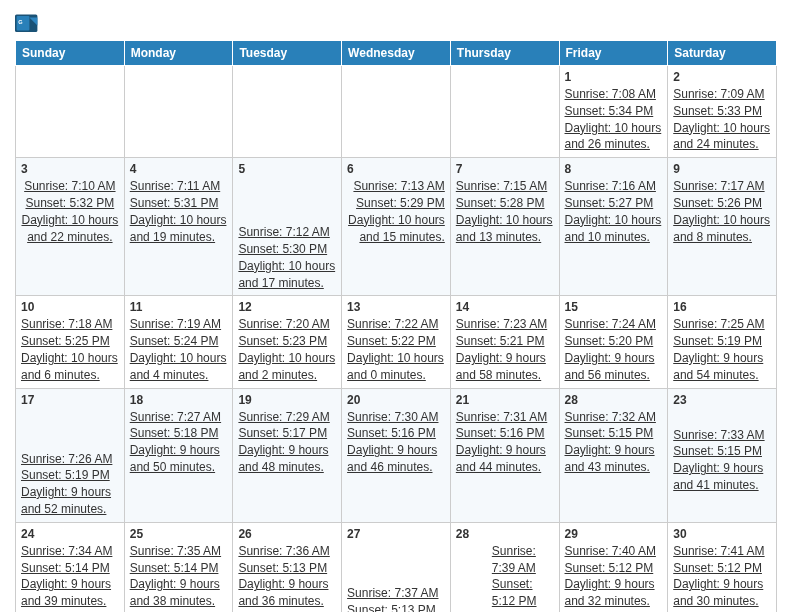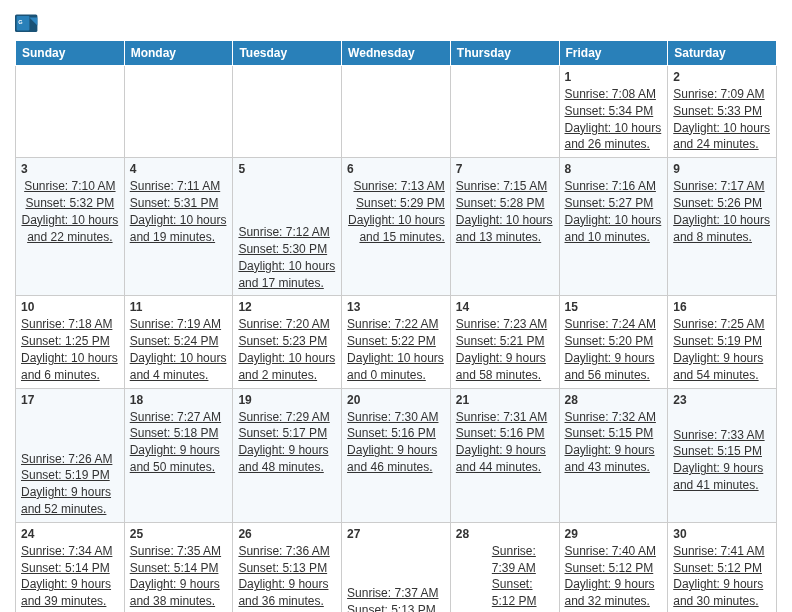--- a/index.html
+++ b/index.html
@@ -184,21 +184,21 @@
             <span class="day-num">9</span>
             <div class="day-detail" style="white-space: pre-line;">Sunrise: 7:17 AM
 Sunset: 5:26 PM
 Daylight: 10 hours and 8 minutes.</div>
           </td>
         </tr>
         <tr>
           <td>
             <span class="day-num">10</span>
             <div class="day-detail" style="white-space: pre-line;">Sunrise: 7:18 AM
-Sunset: 1:25 PM
+Sunset: 5:25 PM
 Daylight: 10 hours and 6 minutes.</div>
           </td>
           <td>
             <span class="day-num">11</span>
             <div class="day-detail" style="white-space: pre-line;">Sunrise: 7:19 AM
 Sunset: 5:24 PM
 Daylight: 10 hours and 4 minutes.</div>
           </td>
           <td>
             <span class="day-num">12</span>

